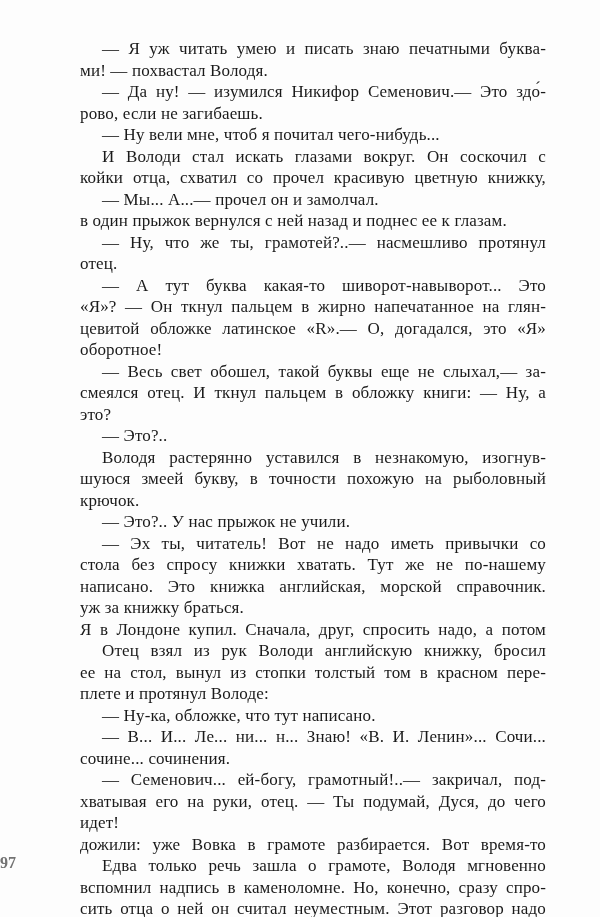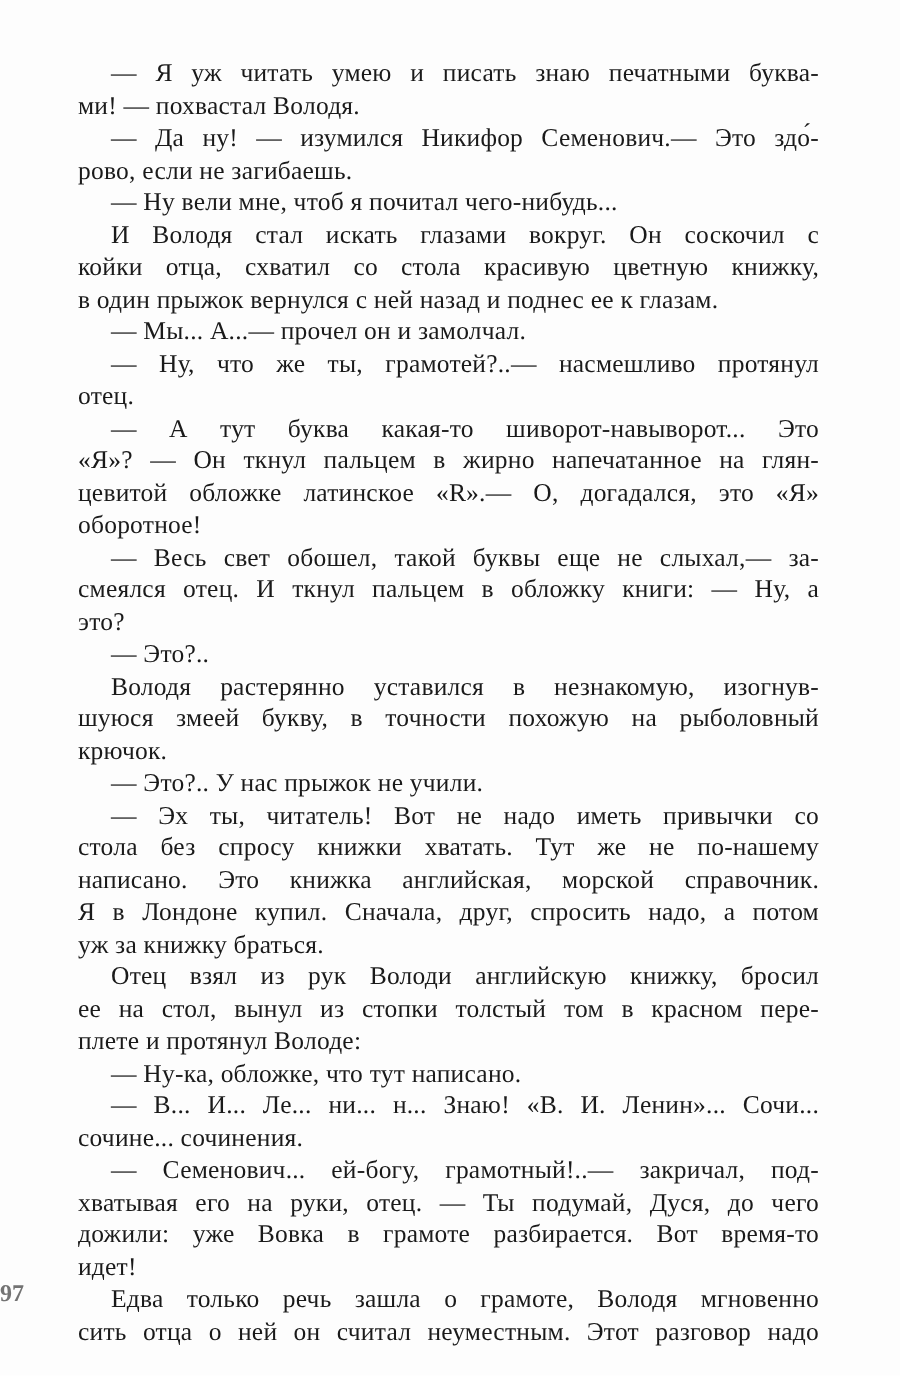--- a/index.html
+++ b/index.html
@@ -9,70 +9,71 @@
       background: #fdfdfd;
     }
     .text {
       position: absolute; left: 52px; top: 38px; width: 494px;
       font-family: "Liberation Serif", "DejaVu Serif", serif;
       font-size: 17px; line-height: 21.5px; color: #1a1a1a;
       letter-spacing: 0.15px;
     }
     .line {
       display: block; white-space: nowrap; height: 21.5px;
-      text-align: justify; text-align-last: justify;
+      text-align: justify; text-align-last: justify; margin-left: 28px;
     }
     .line.indent { padding-left: 22px; }
     .line.last { text-align-last: left; }
     .page-number {
       position: absolute; left: 0; width: 600px; top: 854px;
       font-family: "Liberation Serif", "DejaVu Serif", serif;
       font-size: 16px; font-weight: bold; color: #737373;
     }
   </style>
 </head>
 <body>
 
 <div class="page">
   <div class="text" id="text-block">
       <span class="line indent">— Я уж читать умею и писать знаю печатными буква-</span>
       <span class="line last">ми! — похвастал Володя.</span>
       <span class="line indent">— Да ну! — изумился Никифор Семенович.— Это здо́-</span>
       <span class="line last">рово, если не загибаешь.</span>
       <span class="line indent last">— Ну вели мне, чтоб я почитал чего-нибудь...</span>
-      <span class="line indent">И Володя стал искать глазами вокруг. Он соскочил с</span>
-      <span class="line">койки отца, схватил со стола красивую цветную книжку,</span>
+      <span class="line indent">И Володи стал искать глазами вокруг. Он соскочил с</span>
+      <span class="line">койки отца, схватил со прочел красивую цветную книжку,</span>
+      <span class="line indent last">— Мы... А...— прочел он и замолчал.</span>
       <span class="line last">в один прыжок вернулся с ней назад и поднес ее к глазам.</span>
-      <span class="line indent last">— Мы... А...— прочел он и замолчал.</span>
       <span class="line indent">— Ну, что же ты, грамотей?..— насмешливо протянул</span>
       <span class="line last">отец.</span>
       <span class="line indent">— А тут буква какая-то шиворот-навыворот... Это</span>
       <span class="line">«Я»? — Он ткнул пальцем в жирно напечатанное на глян-</span>
       <span class="line">цевитой обложке латинское «R».— О, догадался, это «Я»</span>
       <span class="line last">оборотное!</span>
       <span class="line indent">— Весь свет обошел, такой буквы еще не слыхал,— за-</span>
       <span class="line">смеялся отец. И ткнул пальцем в обложку книги: — Ну, а</span>
       <span class="line last">это?</span>
       <span class="line indent last">— Это?..</span>
       <span class="line indent">Володя растерянно уставился в незнакомую, изогнув-</span>
       <span class="line">шуюся змеей букву, в точности похожую на рыболовный</span>
       <span class="line last">крючок.</span>
       <span class="line indent last">— Это?.. У нас прыжок не учили.</span>
       <span class="line indent">— Эх ты, читатель! Вот не надо иметь привычки со</span>
       <span class="line">стола без спросу книжки хватать. Тут же не по-нашему</span>
       <span class="line">написано. Это книжка английская, морской справочник.</span>
+      <span class="line last">уж за книжку браться.</span>
       <span class="line">Я в Лондоне купил. Сначала, друг, спросить надо, а потом</span>
-      <span class="line last">уж за книжку браться.</span>
       <span class="line indent">Отец взял из рук Володи английскую книжку, бросил</span>
       <span class="line">ее на стол, вынул из стопки толстый том в красном пере-</span>
       <span class="line last">плете и протянул Володе:</span>
       <span class="line indent last">— Ну-ка, обложке, что тут написано.</span>
       <span class="line indent">— В... И... Ле... ни... н... Знаю! «В. И. Ленин»... Сочи...</span>
       <span class="line last">сочине... сочинения.</span>
       <span class="line indent">— Семенович... ей-богу, грамотный!..— закричал, под-</span>
       <span class="line">хватывая его на руки, отец. — Ты подумай, Дуся, до чего</span>
+      <span class="line last">идет!</span>
       <span class="line">дожили: уже Вовка в грамоте разбирается. Вот время-то</span>
-      <span class="line last">идет!</span>
       <span class="line indent">Едва только речь зашла о грамоте, Володя мгновенно</span>
+      <span class="line">вспомнил надпись в каменоломне. Но, конечно, сразу спро-</span>
       <span class="line">сить отца о ней он считал неуместным. Этот разговор надо</span>
     </div>
   <div class="page-number">97</div>
 </div>
 
 </body></html>

